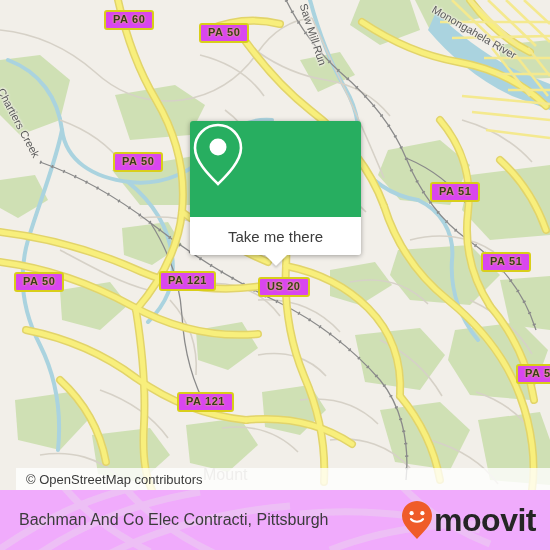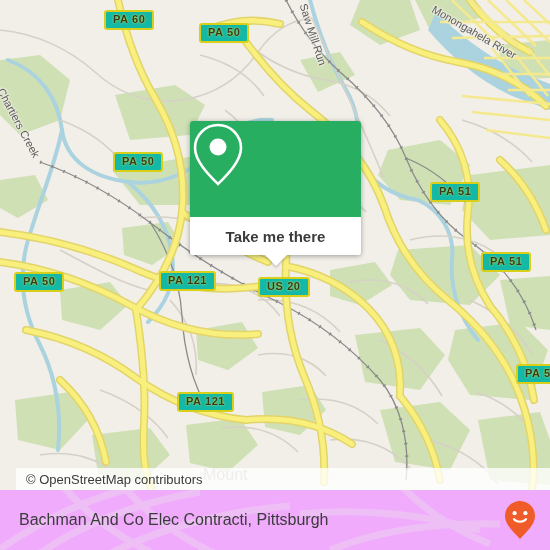--- a/index.html
+++ b/index.html
@@ -13,21 +13,21 @@
   
   #map{
     position:absolute;left:0;top:0;width:550px;height:490px;
     background:#f2efe9;overflow:hidden;
   }
   #map svg{position:absolute;left:0;top:0;}
 
   
   .shield{
     position:absolute;
-    background:#14b8a6;
+    background:#d946ef;
     border:2px solid #d9ce1a;
     border-radius:3px;
     color:#3a3a1e;
     font-size:11px;
     font-weight:bold;
     letter-spacing:.6px;
     padding:2px 7px 3px 7px;
     line-height:11px;
     white-space:nowrap;
     font-family:"Liberation Sans", sans-serif;
@@ -66,21 +66,20 @@
     font-family:"Liberation Sans", sans-serif;
   }
 
   
   #popup{
     position:absolute;left:190px;top:121px;width:171px;
     border-radius:3px;
     box-shadow:0 1px 5px rgba(0,0,0,.35);
     overflow:visible;
     z-index:40;
-    font-weight:bold;
   }
   #popup-head{
     height:96px;border-radius:3px 3px 0 0;
     display:flex;align-items:center;justify-content:center;
   }
   #popup-body{
     background:#ffffff;border-radius:0 0 3px 3px;
     height:38px;display:flex;align-items:center;justify-content:center;
   }
   #popup-body span{
@@ -358,17 +357,18 @@
     <div id="place-title">Bachman And Co Elec Contracti, Pittsburgh</div>
 
     <div id="brand">
       <svg width="32" height="40" viewBox="0 0 32 40">
         <path d="M16 1 C 7.7 1, 1 7.7, 1 16 C 1 25.5, 11 33, 16 39
                  C 21 33, 31 25.5, 31 16 C 31 7.7, 24.3 1, 16 1 Z" fill="#ef5c29"></path>
         <circle cx="10.6" cy="13.2" r="2.1" fill="#ffffff"></circle>
         <circle cx="21.4" cy="13.2" r="2.1" fill="#ffffff"></circle>
         <path d="M10 19.2 C 12.4 22.6, 19.6 22.6, 22 19.2" fill="none" stroke="#ffffff" stroke-width="2.2" stroke-linecap="round"></path>
       </svg>
+      <span id="brand-word">moovit</span>
     </div>
 
   </div>
 
 </div>
 
 </body></html>

